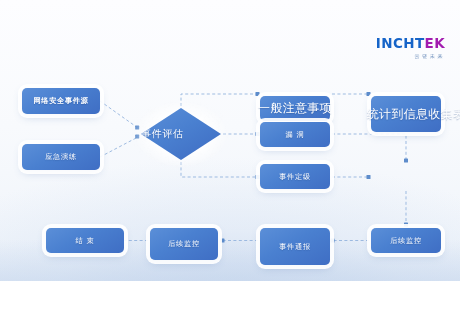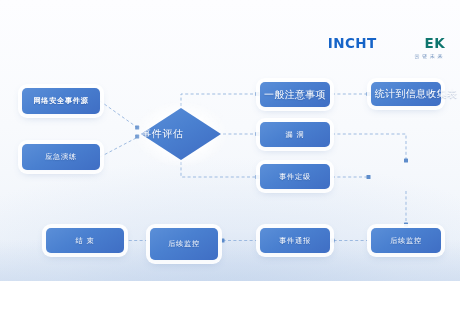--- a/index.html
+++ b/index.html
@@ -47,21 +47,21 @@
     line-height: 1;
     user-select: none;
   }
   #logo .mark {
     font-size: 13.5px;
     font-weight: bold;
     letter-spacing: 0.4px;
     color: #1664c8;
     font-family: "DejaVu Sans", "Liberation Sans", sans-serif;
   }
-  #logo .mark .accent { color: #0f766e; margin-left: 48px; }
+  #logo .mark .accent { color: #a21caf; }
   #logo .sub {
     margin-top: 3px;
     font-size: 5px;
     letter-spacing: 2.6px;
     color: #6f90bd;
   }
 
   
   #wires {
     position: absolute;
@@ -82,21 +82,21 @@
     color: #ffffff;
     font-size: 7.2px;
     letter-spacing: 0.7px;
     white-space: nowrap;
     box-shadow:
       0 0 0 4px rgba(255,255,255,0.92),
       0 3px 9px rgba(86,123,180,0.30),
       0 1px 2px rgba(60,100,165,0.25);
     text-shadow: 0 1px 1px rgba(34,70,130,0.35);
   }
-  .node.wide { font-size: 10px; letter-spacing: 0.3px; }
+  .node.wide { font-size: 12px; letter-spacing: 0.3px; margin-top: 14px; }
 
   
   .diamond {
     position: absolute;
     box-sizing: border-box;
     display: flex;
     align-items: center;
     justify-content: flex-start;
     color: #ffffff;
     font-size: 10px;
@@ -193,30 +193,30 @@
   </div>
 
   <div class="node" style="left:260px; top:122px; width:70px; height:25px;">
     <span>漏 洞</span>
   </div>
 
   <div class="node" style="left:260px; top:164px; width:70px; height:25px;">
     <span>事件定级</span>
   </div>
 
-  <div class="node wide" style="left:371px; top:82px; width:70px; height:24px;padding-left:20px;">
+  <div class="node wide" style="left:371px; top:82px; width:70px; height:36px;padding-left:20px;">
     <span>统计到信息收集表</span>
   </div>
 
 
   <div class="node" style="left:371px; top:228px; width:70px; height:25px;">
     <span>后续监控</span>
   </div>
 
-  <div class="node" style="left:260px; top:228px; width:70px; height:25px;font-family:Liberation Mono, monospace;">
+  <div class="node" style="left:260px; top:228px; width:70px; height:37px;font-family:Liberation Mono, monospace;">
     <span>事件通报</span>
   </div>
 
   <div class="node" style="left:150px; top:228px; width:68px; height:32px;">
     <span>后续监控</span>
   </div>
 
   <div class="node" style="left:22px; top:228px; width:78px; height:25px;margin-left:24px;">
     <span>结 束</span>
   </div>

